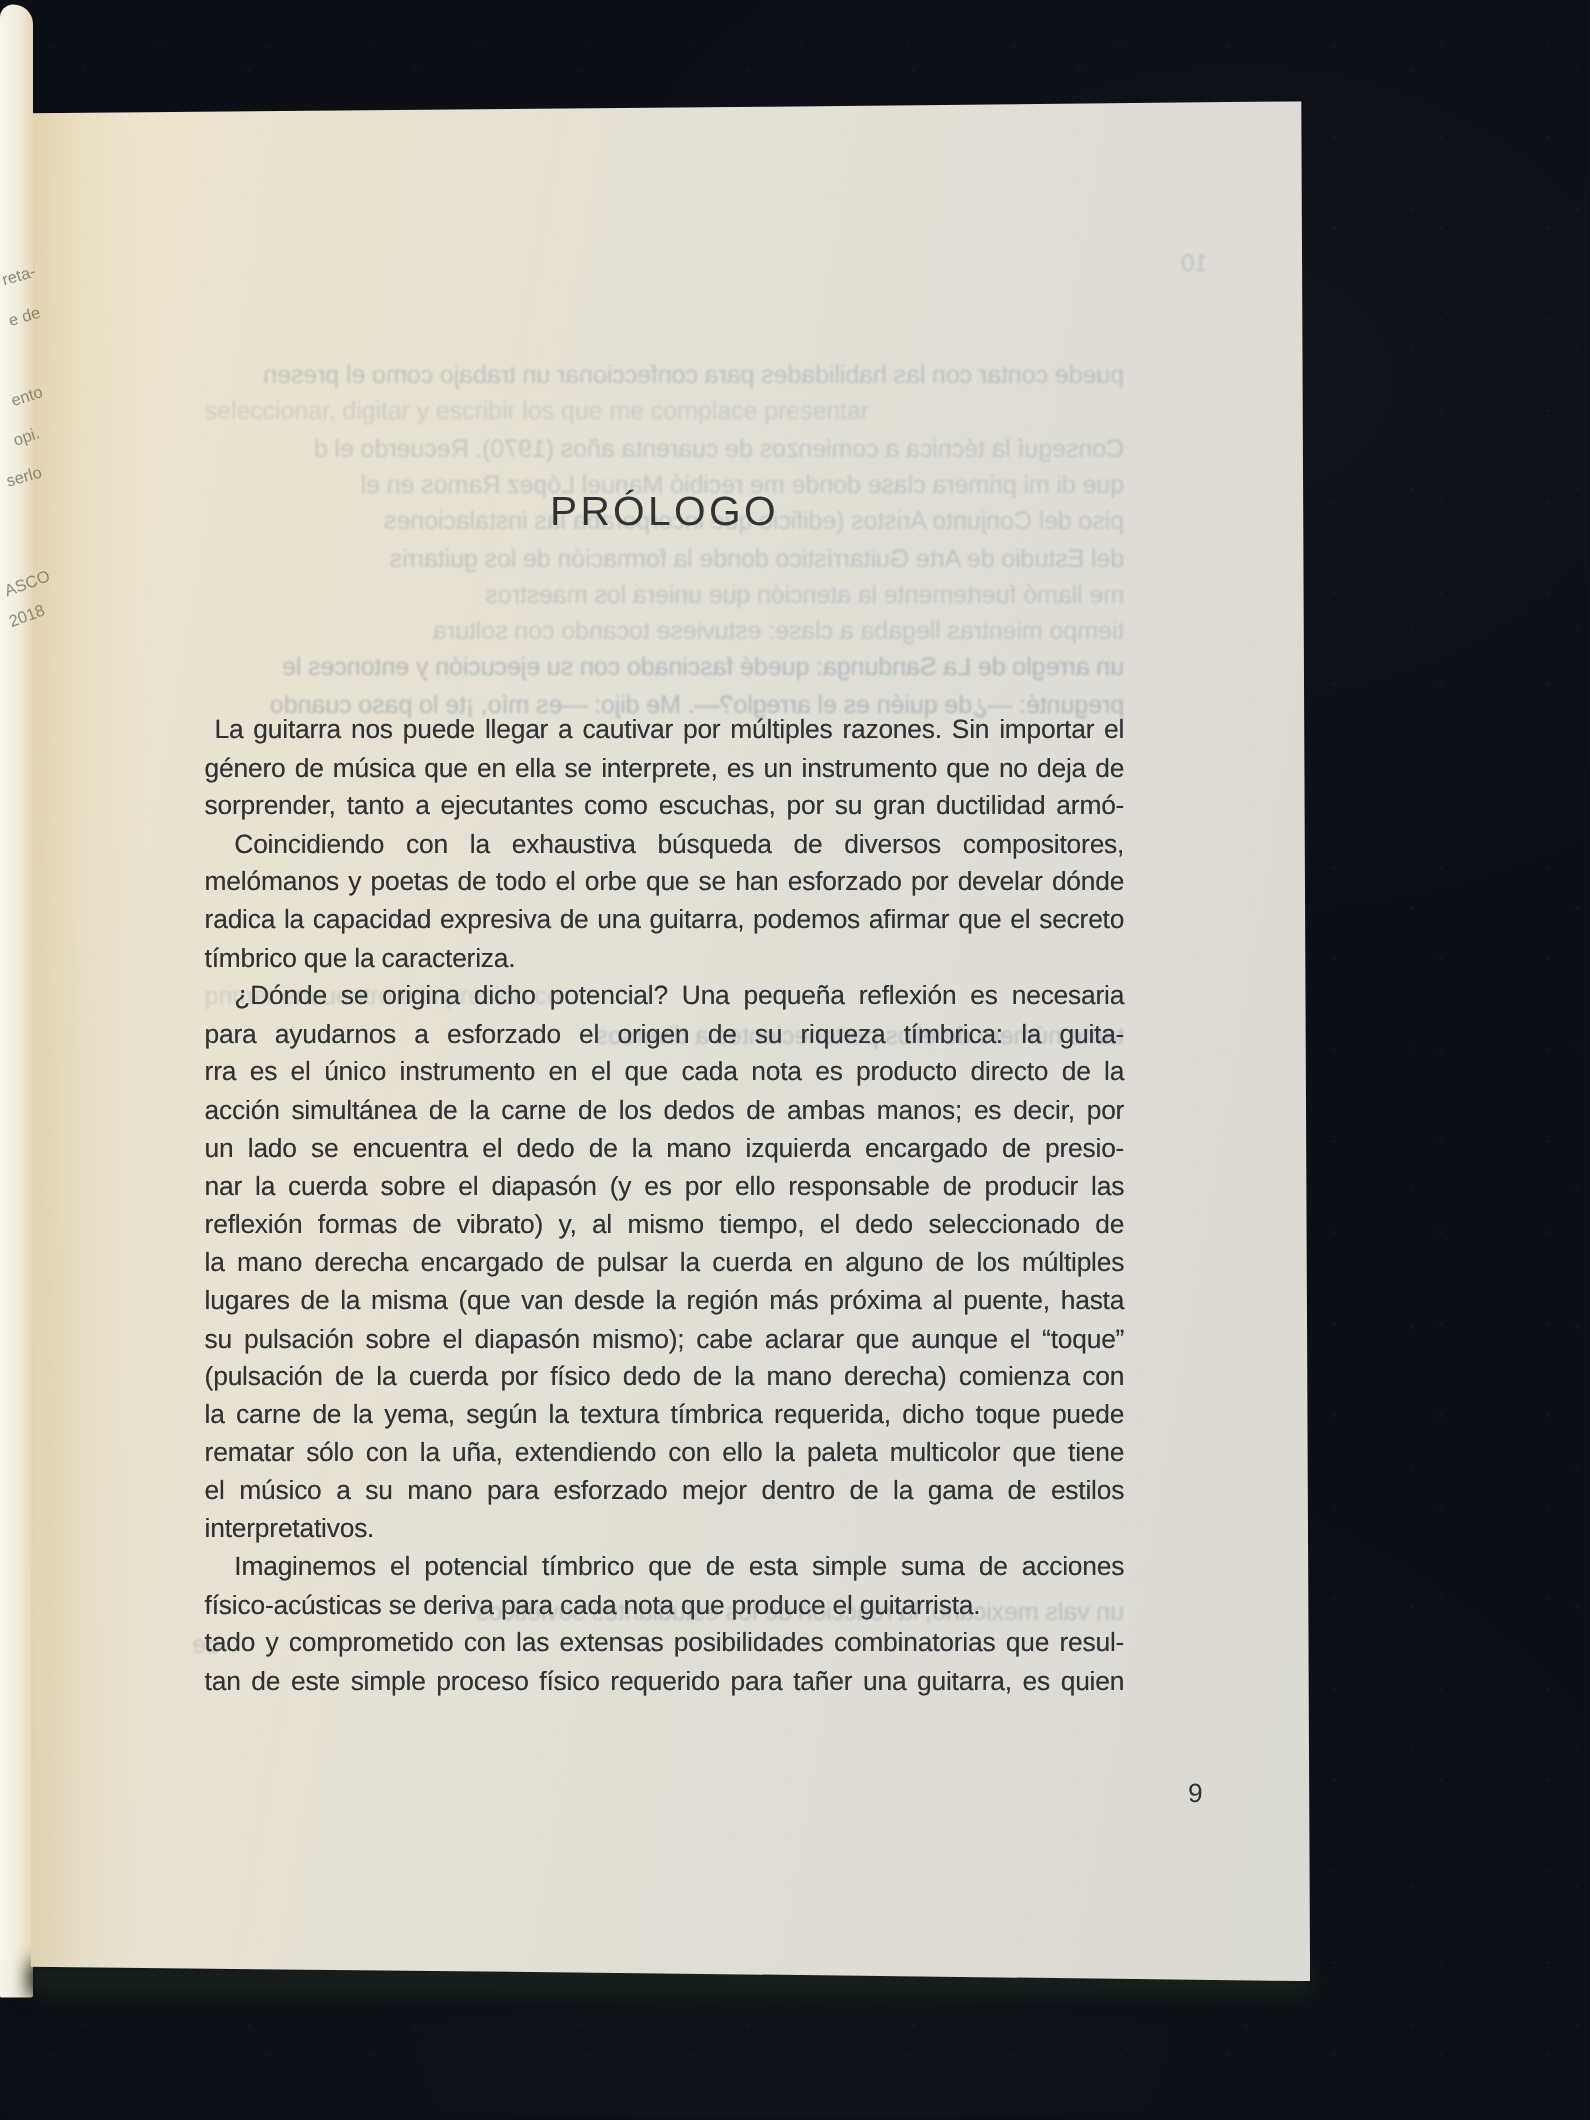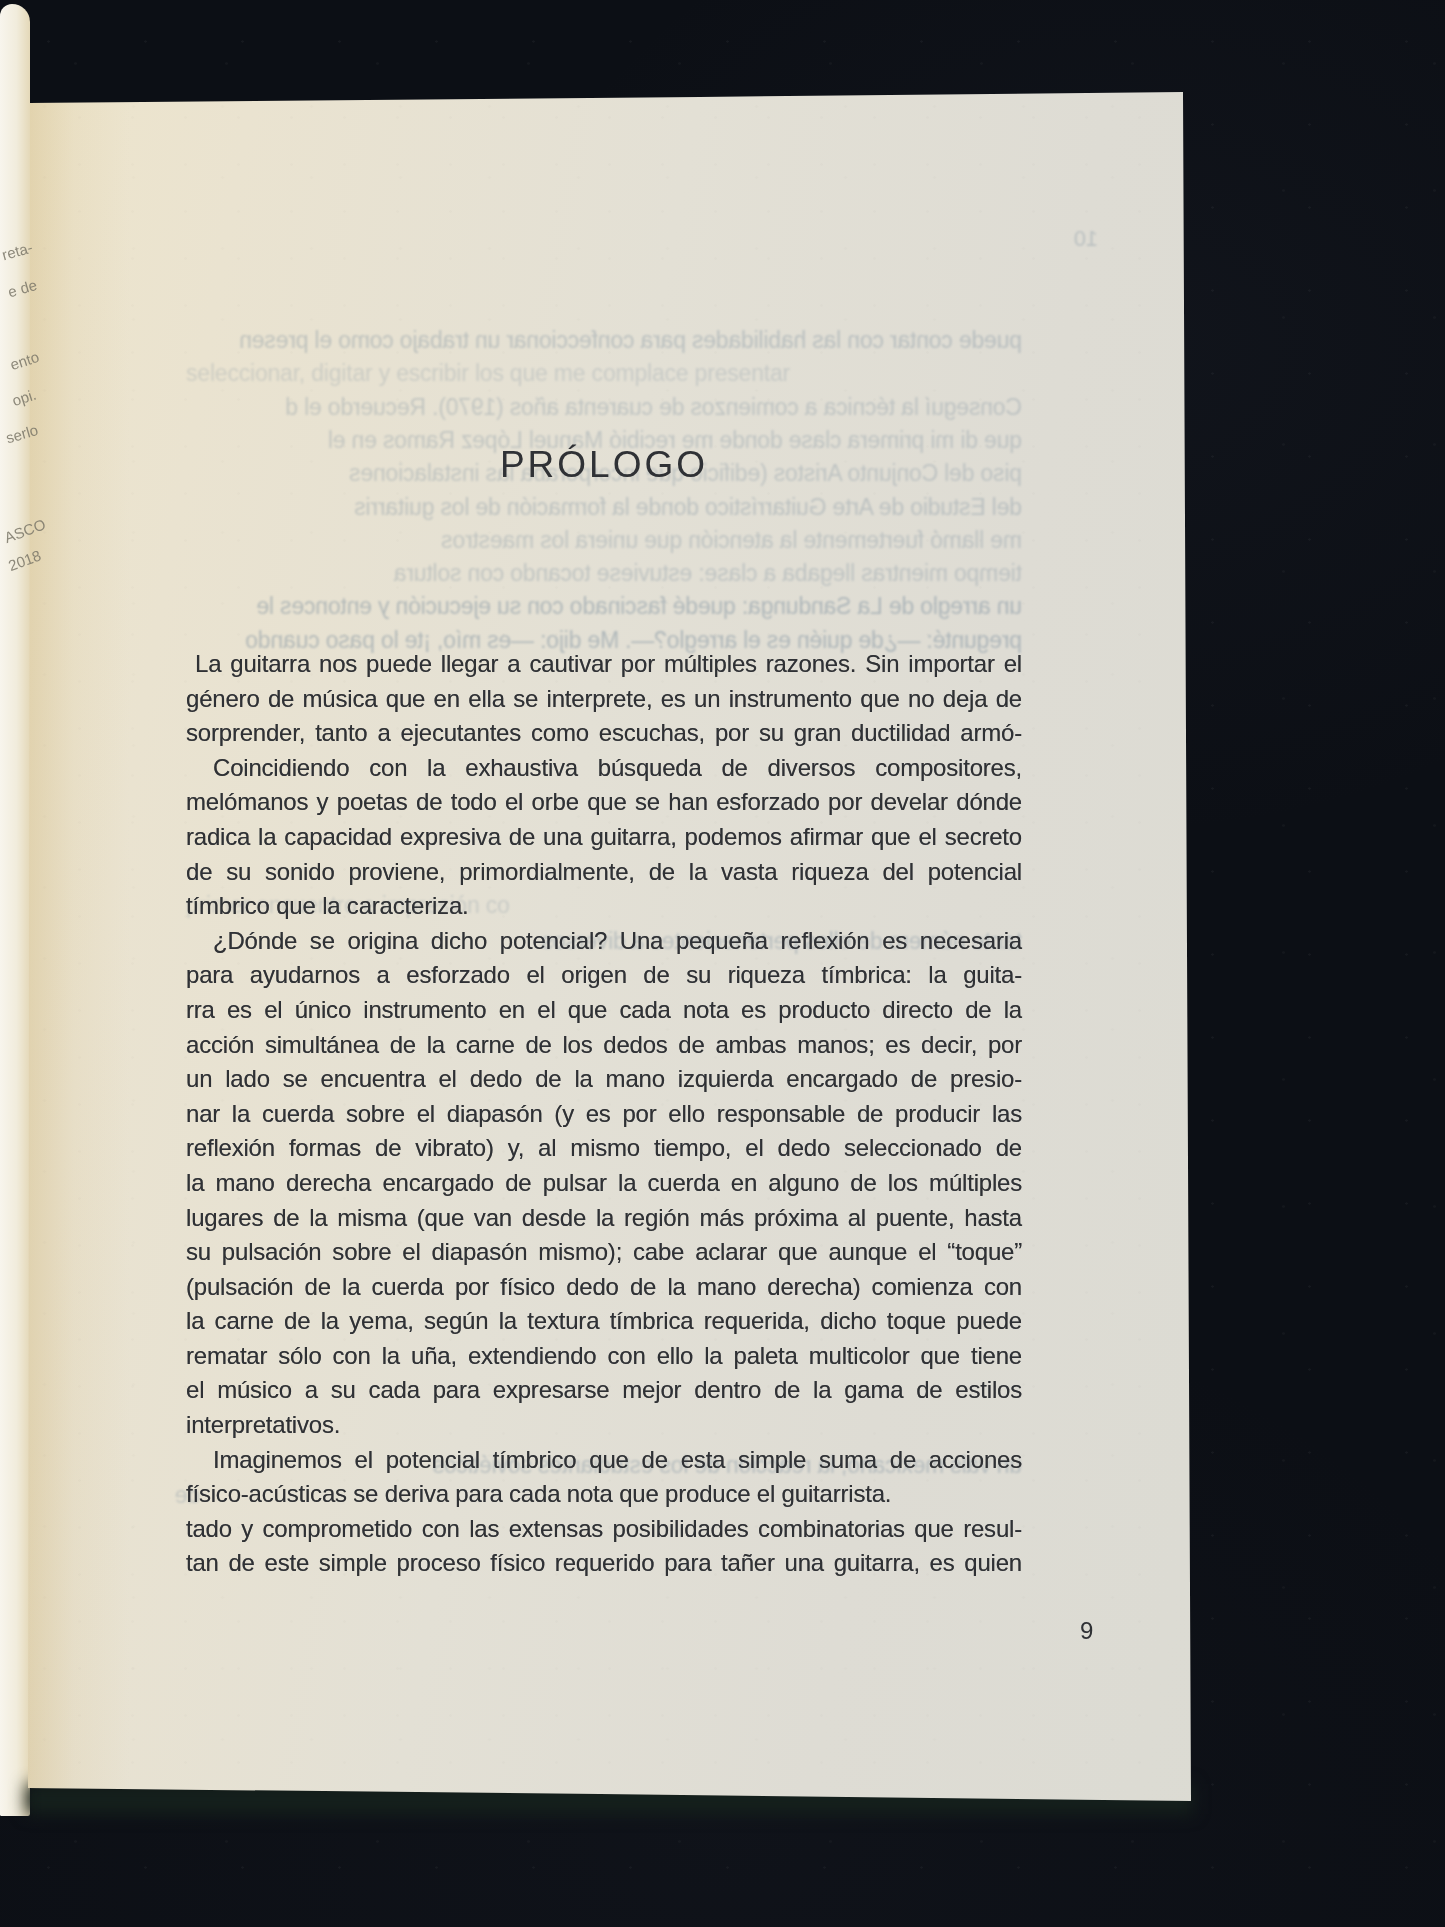--- a/index.html
+++ b/index.html
@@ -62,36 +62,35 @@
 
   <div class="txt chapter-title">PRÓLOGO</div>
 
   <div class="txt body-block" id="body-block">
       <div class="bl ind-sm">La guitarra nos puede llegar a cautivar por múltiples razones. Sin importar el</div>
       <div class="bl">género de música que en ella se interprete, es un instrumento que no deja de</div>
       <div class="bl">sorprender, tanto a ejecutantes como escuchas, por su gran ductilidad armó-</div>
       <div class="bl ind">Coincidiendo con la exhaustiva búsqueda de diversos compositores,</div>
       <div class="bl">melómanos y poetas de todo el orbe que se han esforzado por develar dónde</div>
       <div class="bl">radica la capacidad expresiva de una guitarra, podemos afirmar que el secreto</div>
-      <div class="bl">de su sonido proviene, primordialmente, de la vasta riqueza del potencial</div>
       <div class="bl last">tímbrico que la caracteriza.</div>
       <div class="bl ind">¿Dónde se origina dicho potencial? Una pequeña reflexión es necesaria</div>
       <div class="bl">para ayudarnos a esforzado el origen de su riqueza tímbrica: la guita-</div>
       <div class="bl">rra es el único instrumento en el que cada nota es producto directo de la</div>
       <div class="bl">acción simultánea de la carne de los dedos de ambas manos; es decir, por</div>
       <div class="bl">un lado se encuentra el dedo de la mano izquierda encargado de presio-</div>
       <div class="bl">nar la cuerda sobre el diapasón (y es por ello responsable de producir las</div>
       <div class="bl">reflexión formas de vibrato) y, al mismo tiempo, el dedo seleccionado de</div>
       <div class="bl">la mano derecha encargado de pulsar la cuerda en alguno de los múltiples</div>
       <div class="bl">lugares de la misma (que van desde la región más próxima al puente, hasta</div>
       <div class="bl">su pulsación sobre el diapasón mismo); cabe aclarar que aunque el “toque”</div>
       <div class="bl">(pulsación de la cuerda por físico dedo de la mano derecha) comienza con</div>
       <div class="bl">la carne de la yema, según la textura tímbrica requerida, dicho toque puede</div>
       <div class="bl">rematar sólo con la uña, extendiendo con ello la paleta multicolor que tiene</div>
-      <div class="bl">el músico a su cada para expresarse mejor dentro de la gama de estilos</div>
+      <div class="bl">el músico a su mano para esforzado mejor dentro de la gama de estilos</div>
       <div class="bl last">interpretativos.</div>
       <div class="bl ind">Imaginemos el potencial tímbrico que de esta simple suma de acciones</div>
       <div class="bl last">físico-acústicas se deriva para cada nota que produce el guitarrista.</div>
       <div class="bl">tado y comprometido con las extensas posibilidades combinatorias que resul-</div>
       <div class="bl">tan de este simple proceso físico requerido para tañer una guitarra, es quien</div>
     </div>
 
   <div class="txt page-num">9</div>
 
   <div id="ghost-layer">

